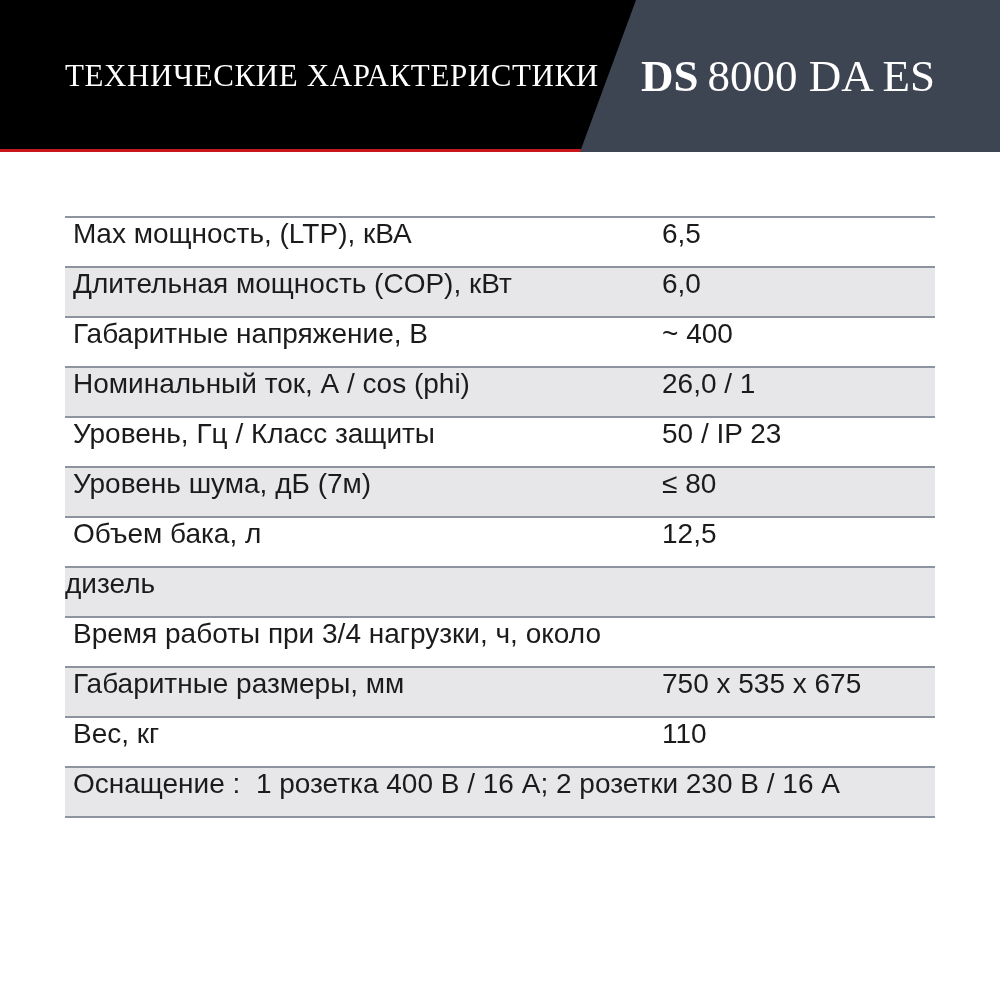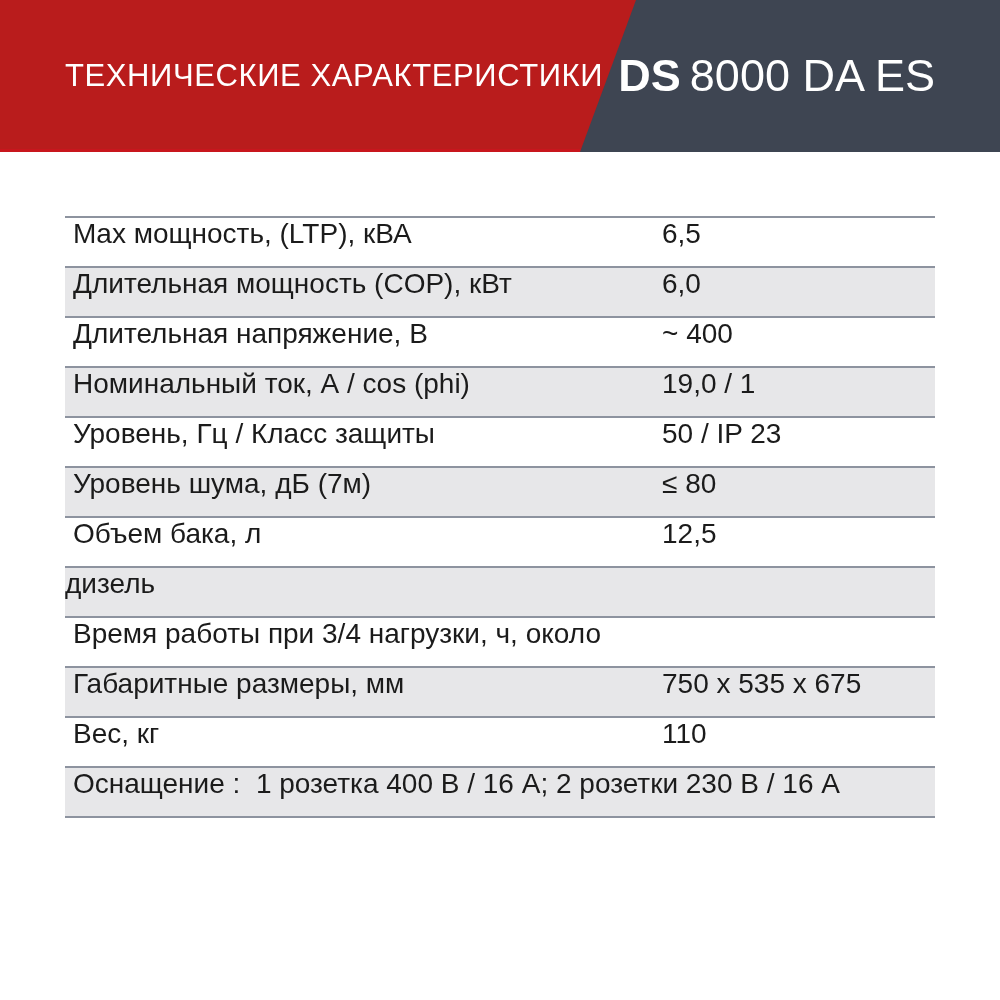--- a/index.html
+++ b/index.html
@@ -10,22 +10,23 @@
     height: 1000px;
     font-family: "Liberation Sans", sans-serif;
     overflow: hidden;
   }
 
   
   .banner {
     position: relative;
     width: 1000px;
     height: 152px;
-    background: #b91c1c;
+    background: #000000;
     overflow: hidden;
+    font-family: Liberation Serif, serif;
   }
   .banner-red-edge {
     position: absolute;
     left: 0;
     bottom: 0;
     width: 100%;
     height: 3px;
     background: #c8161d;
     z-index: 1;
   }
@@ -118,26 +119,26 @@
 <div class="spec-table">
   <div class="spec-row">
     <div class="cell-name">Max мощность, (LTP), кВА</div>
     <div class="cell-value">6,5</div>
   </div>
   <div class="spec-row">
     <div class="cell-name">Длительная мощность (COP), кВт</div>
     <div class="cell-value">6,0</div>
   </div>
   <div class="spec-row">
-    <div class="cell-name">Длительная напряжение, В</div>
+    <div class="cell-name">Габаритные напряжение, В</div>
     <div class="cell-value">~ 400</div>
   </div>
   <div class="spec-row">
     <div class="cell-name">Номинальный ток, А / cos (phi)</div>
-    <div class="cell-value">19,0 / 1</div>
+    <div class="cell-value">26,0 / 1</div>
   </div>
   <div class="spec-row">
     <div class="cell-name">Уровень, Гц / Класс защиты</div>
     <div class="cell-value">50 / IP 23</div>
   </div>
   <div class="spec-row">
     <div class="cell-name">Уровень шума, дБ (7м)</div>
     <div class="cell-value">≤ 80</div>
   </div>
   <div class="spec-row">

